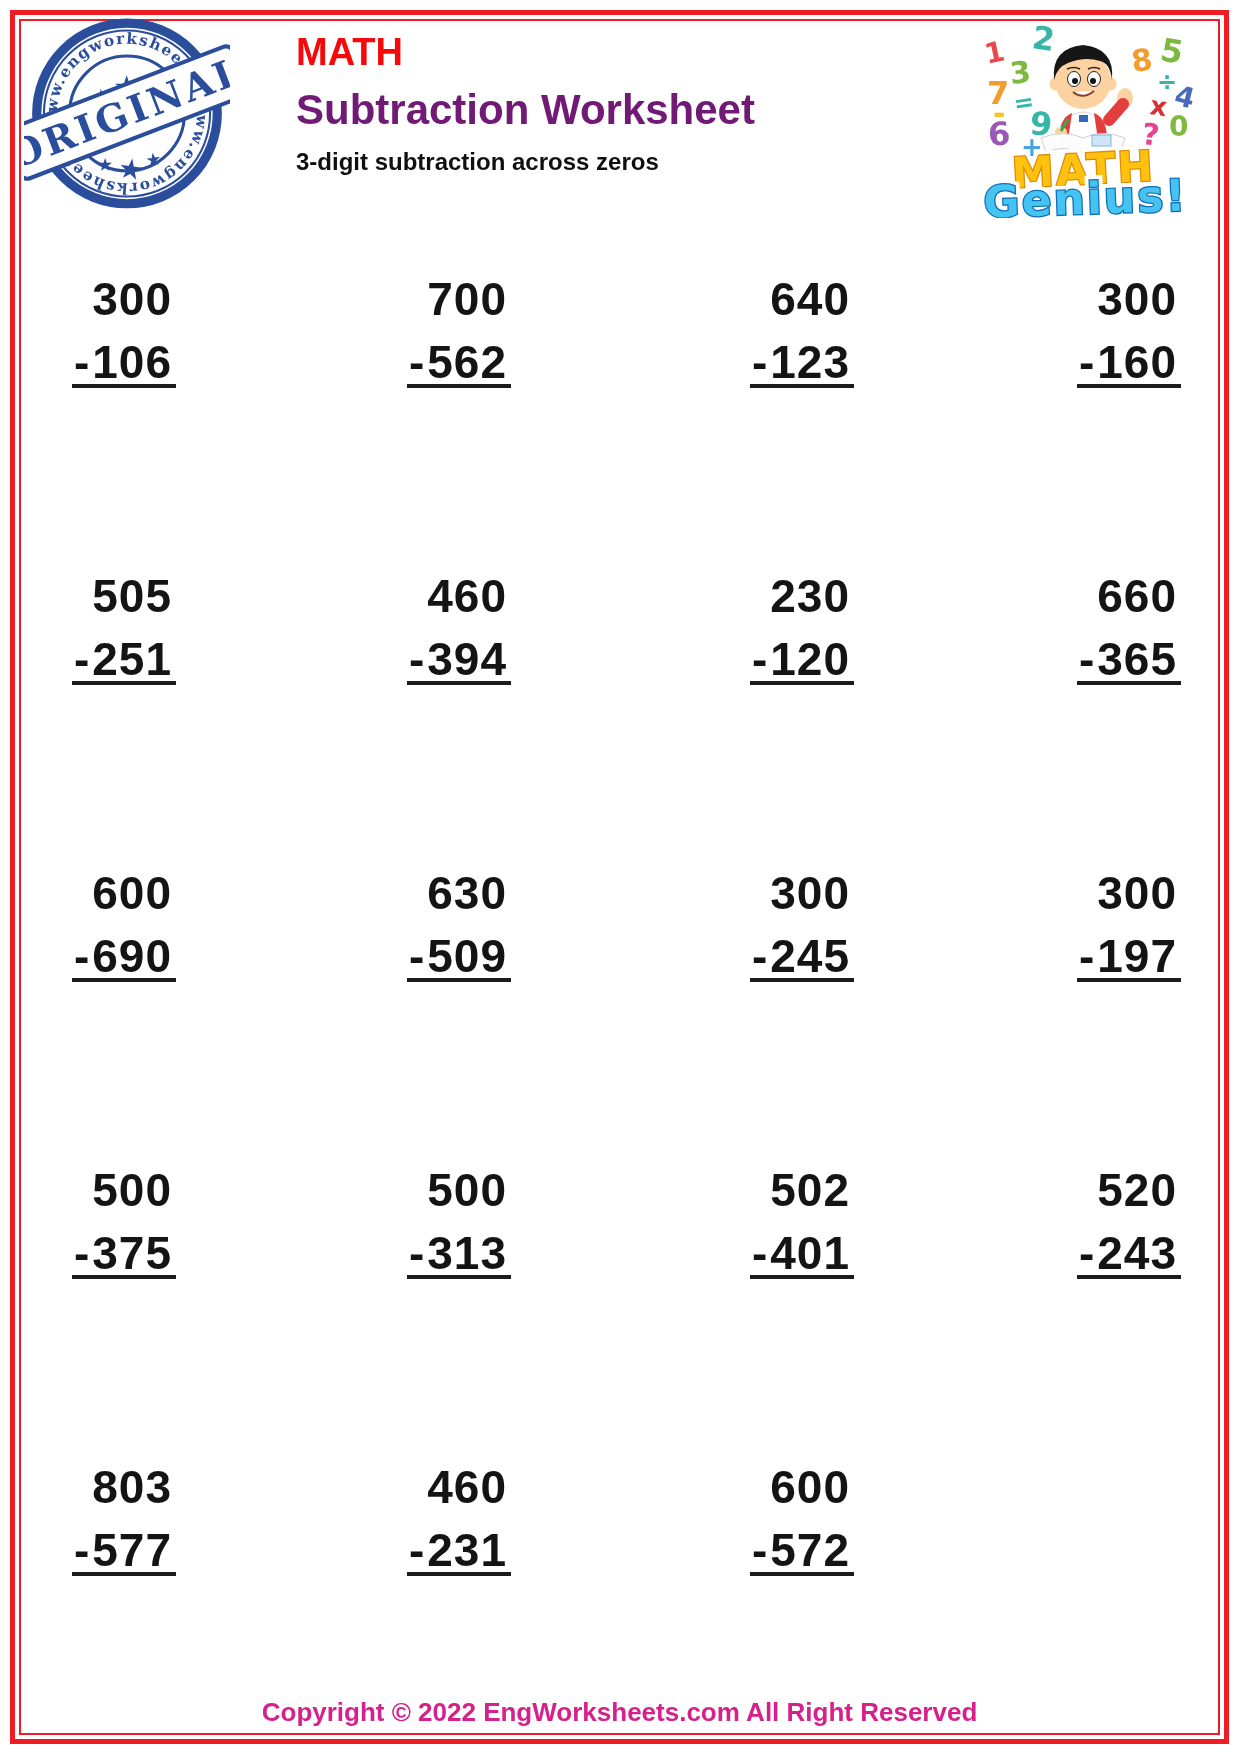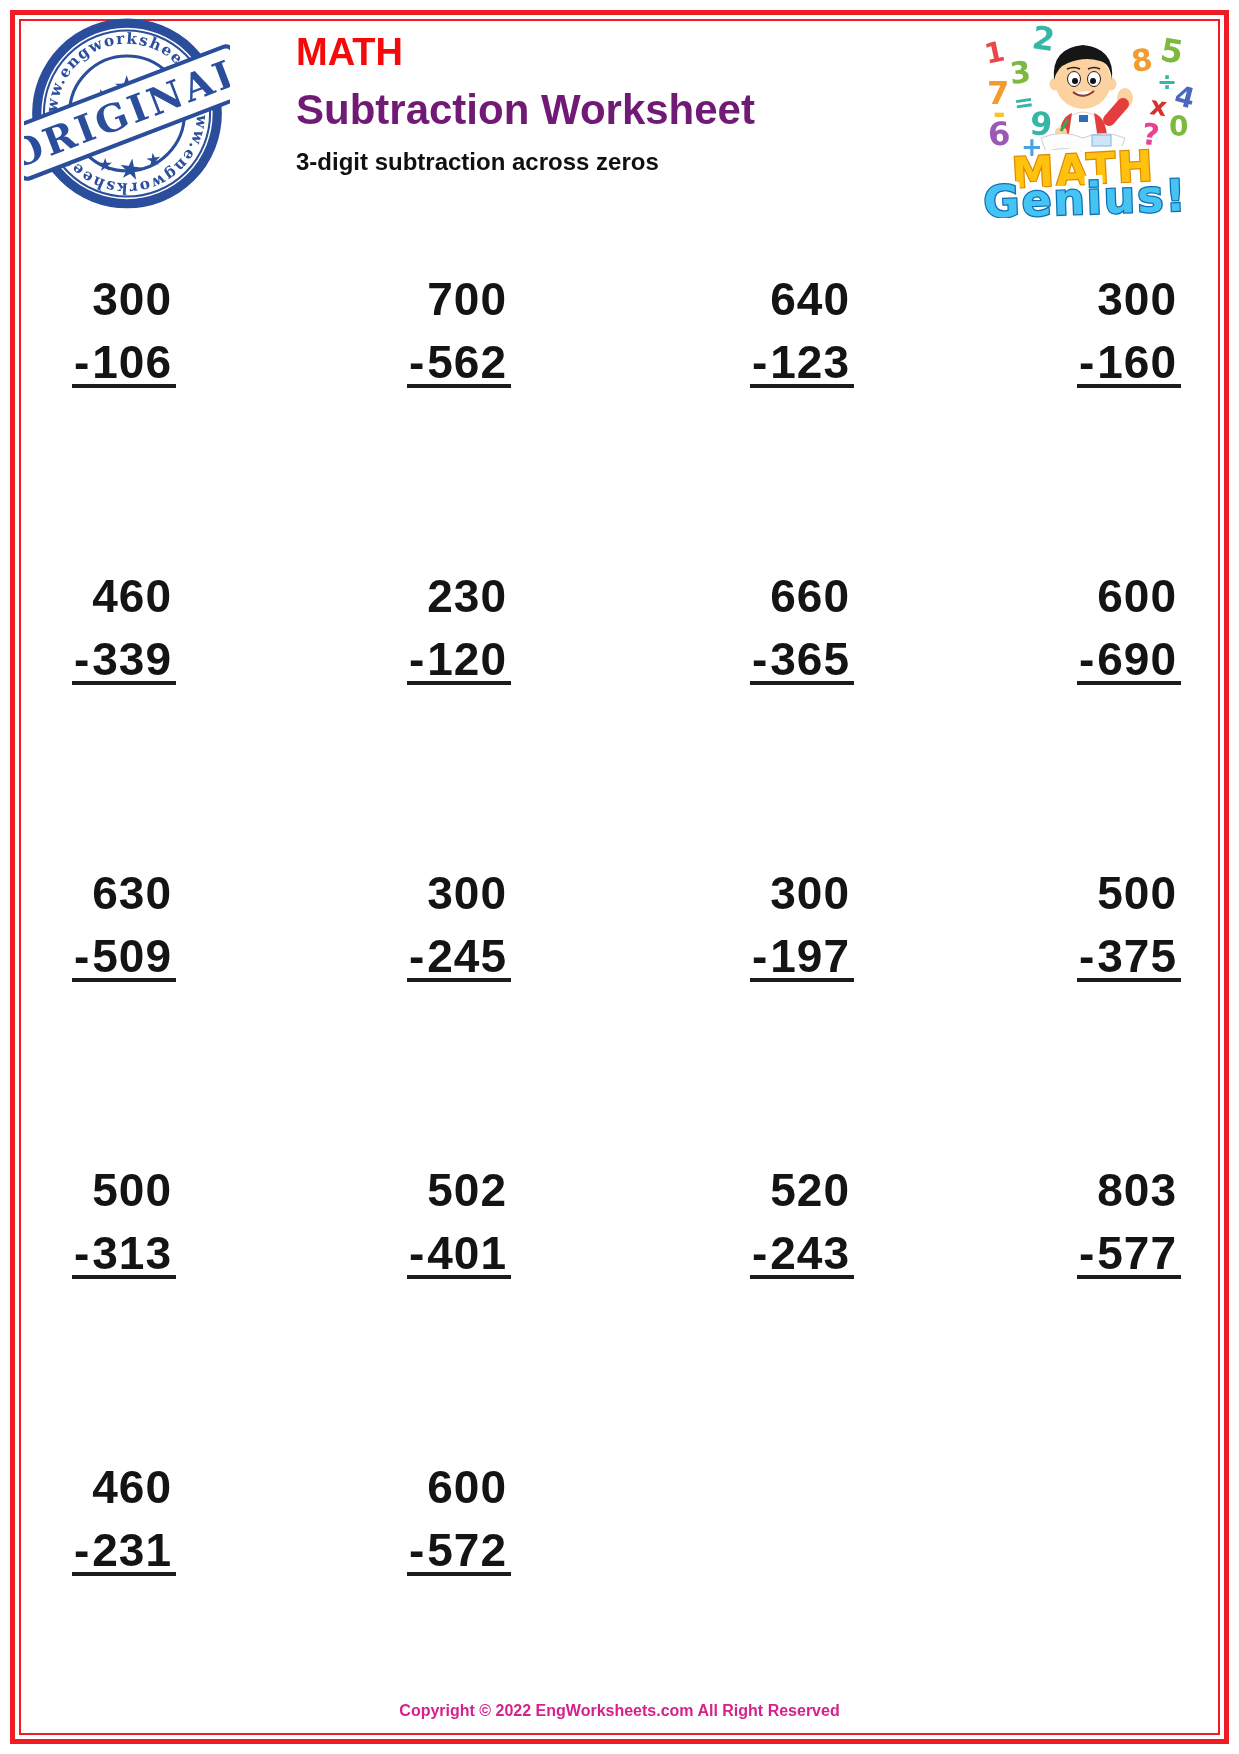--- a/index.html
+++ b/index.html
@@ -35,22 +35,22 @@
     padding-right:4px; letter-spacing:1px;
   }
   .subtrahend {
     font-size:46px; line-height:42px; font-weight:bold; color:#141414;
     border-bottom:4px solid #1c1c1c; padding:0 4px 1px 2px; letter-spacing:1px;margin-top:20px;
   }
   .minus { margin-right:2px; }
 
   
   .footer {
-    position:absolute; left:0; right:0; bottom:34px; text-align:center;
-    color:#d6218c; font-weight:bold; font-size:16px; z-index:1;
+    position:absolute; left:0; right:0; bottom:26px; text-align:center;
+    color:#d6218c; font-weight:bold; font-size:26px; z-index:1;
   }
 </style>
 </head>
 <body>
 
 <div class="page">
 
   <div class="frame-outer"></div>
   <div class="frame-inner"></div>
 
@@ -162,25 +162,31 @@
     </div>
 
 
     <div class="cell">
       <div class="problem">
         <div class="minuend">300</div>
         <div class="subtrahend"><span class="minus">-</span><span>160</span></div>
       </div>
     </div>
 
+    <div class="cell">
+      <div class="problem">
+        <div class="minuend">505</div>
+        <div class="subtrahend"><span class="minus">-</span><span>251</span></div>
+      </div>
+    </div>
 
     <div class="cell">
       <div class="problem">
         <div class="minuend">460</div>
-        <div class="subtrahend"><span class="minus">-</span><span>339</span></div>
+        <div class="subtrahend"><span class="minus">-</span><span>394</span></div>
       </div>
     </div>
 
     <div class="cell">
       <div class="problem">
         <div class="minuend">230</div>
         <div class="subtrahend"><span class="minus">-</span><span>120</span></div>
       </div>
     </div>
 

